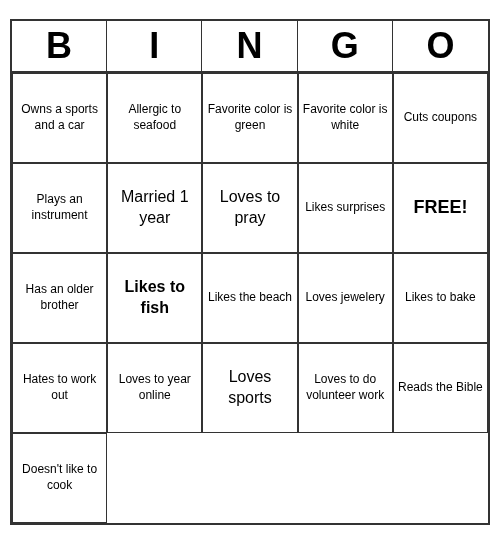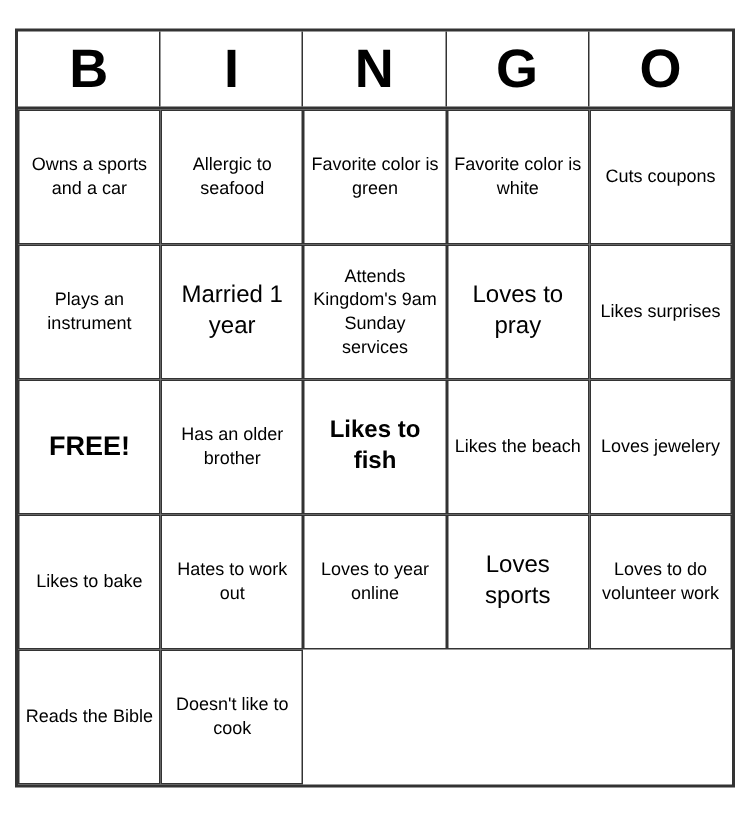--- a/index.html
+++ b/index.html
@@ -87,21 +87,20 @@
       <div class="bingo-letter">O</div>
     </div>
   <div class="bingo-grid">
   <div class="bingo-cell">Owns a sports and a car</div>
       <div class="bingo-cell">Allergic to seafood</div>
       <div class="bingo-cell">Favorite color is green</div>
       <div class="bingo-cell">Favorite color is white</div>
       <div class="bingo-cell">Cuts coupons</div>
       <div class="bingo-cell">Plays an instrument</div>
       <div class="bingo-cell large-text">Married 1 year</div>
-      <div class="bingo-cell">Attends Kingdom's 9am Sunday services</div>
       <div class="bingo-cell large-text">Loves to pray</div>
       <div class="bingo-cell">Likes surprises</div>
       <div class="bingo-cell free">FREE!</div>
       <div class="bingo-cell">Has an older brother</div>
       <div class="bingo-cell xl-text">Likes to fish</div>
       <div class="bingo-cell">Likes the beach</div>
       <div class="bingo-cell">Loves jewelery</div>
       <div class="bingo-cell">Likes to bake</div>
       <div class="bingo-cell">Hates to work out</div>
       <div class="bingo-cell">Loves to year online</div>

